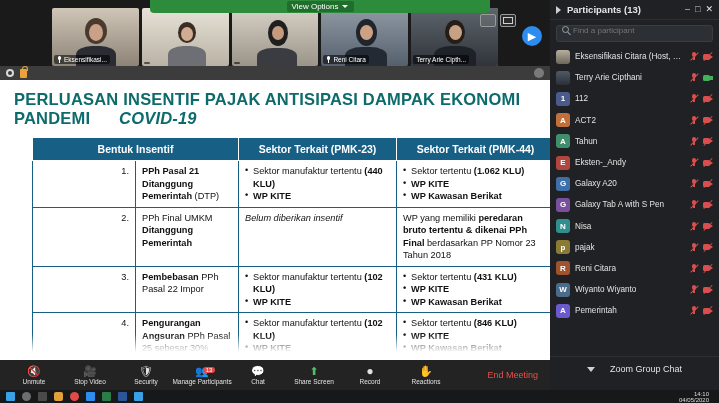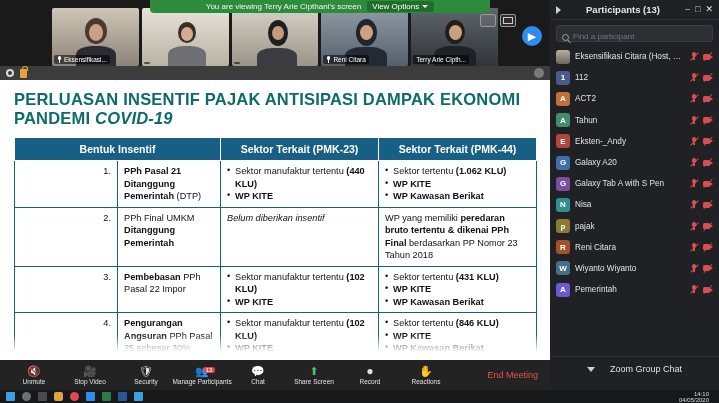--- a/index.html
+++ b/index.html
@@ -78,23 +78,23 @@
   .slide-right-icon { margin-left:auto; width:10px; height:10px; border-radius:50%; background:#7a7a7a; }
 
   .slide {
     position: absolute; top: 80px; left: 0; width: 550px; height: 280px;
     background: #ffffff; padding: 10px 16px 0 14px; overflow: hidden;
   }
   .slide h1 {
     color: #0d6b6b; font-size: 16.5px; line-height: 19px; font-weight: bold;
     letter-spacing: .2px;
   }
-  .slide h1 .ital { font-style: italic; }
-
-  table.tbl { width: 522px; border-collapse: collapse; margin-top: 9px; table-layout: fixed; }
+  .slide h1 .ital { font-style: italic; margin-left: 24px; }
+
+  table.tbl { width: 522px; border-collapse: collapse; margin-top: 9px; table-layout: fixed; margin-left: 18px; }
   table.tbl th {
     background: #185f86; color: #fff; font-size: 10.5px; font-weight: bold;
     border: 1px solid #ffffff; padding: 5px 4px; text-align: center;
   }
   table.tbl td {
     border: 1px solid #185f86; font-size: 9.2px; color: #111; padding: 4px 6px;
     vertical-align: top; line-height: 12.5px;
   }
   td.num { width: 16px; text-align: right; padding-right: 2px; border-right: none; }
   td.desc { border-left: none; }
@@ -108,29 +108,29 @@
   .panel {
     position: absolute; top: 0; right: 0; width: 169px; height: 403px;
     background: #1f2124; color: #e6e6e6;
   }
   .panel-head {
     height: 20px; display: flex; align-items: center; padding: 0 6px; gap: 6px;
     border-bottom: 1px solid #2c2f33; font-size: 9px;
   }
   .chev { width: 0; height: 0; border-top: 4px solid transparent; border-bottom: 4px solid transparent; border-left: 5px solid #cfcfcf; }
   .chev.dn { border: none; border-left: 4px solid transparent; border-right: 4px solid transparent; border-top: 5px solid #cfcfcf; }
-  .panel-title { flex: 1; text-align: center; font-weight: bold; font-size: 9.5px; }
+  .panel-title { flex: 1; font-weight: bold; font-size: 9.5px; }
   .win-btns { display: flex; gap: 5px; align-items: center; }
   .wb { font-size: 9px; color: #cfcfcf; line-height: 9px; }
   .wb.close { color: #e8e8e8; }
 
   .search-wrap { padding: 5px 6px 4px 6px; }
   .search {
     height: 17px; background: #2c2f33; border: 1px solid #3a3e44; border-radius: 3px;
-    display: flex; align-items: flex-end; gap: 4px; padding: 0 5px;
+    display: flex; align-items: flex-start; gap: 4px; padding: 0 5px;
   }
   .search input {
     background: transparent; border: none; outline: none; color: #cfcfcf; font-size: 8px;
     font-family: "Liberation Sans", sans-serif; width: 100%;
   }
   .mag { width: 7px; height: 7px; border: 1.2px solid #9aa0a6; border-radius: 50%; position: relative; flex: none; }
   .mag::after { content: ""; position: absolute; right: -3px; bottom: -2px; width: 4px; height: 1.2px; background: #9aa0a6; transform: rotate(45deg); }
 
   .plist { height: 274px; overflow: hidden; }
   .prow { height: 21.2px; display: flex; align-items: center; padding: 0 6px 0 6px; gap: 5px; }
@@ -377,21 +377,20 @@
               
             </td>
           </tr>
         </tbody>
       </table>
       <div class="slide-fade"></div>
     </div>
   </div>
 
   <div class="share-banner">
-    <span class="txt">You are viewing Terry Arie Cipthani's screen</span>
     <span class="viewopt">
       <span>View Options</span>
       <span class="caret-dn"></span>
     </span>
   </div>
 
   <div class="toolbar">
     <div class="tool">
       <span class="gl red">🔇</span>
       <span class="lbl">Unmute</span>
@@ -453,20 +452,35 @@
         <span class="picons">
           <span class="ic-mic">
               <i class="cap"></i>
               <i class="stem"></i>
               <i class="slash"></i>
             </span>
           <span class="ic-cam">
               <i class="bodyc"></i>
               <i class="lensc"></i>
               <i class="slash"></i>
+            </span>
+        </span>
+      </div>
+      <div class="prow">
+        <span class="avatar photo" style="background:linear-gradient(#505a66,#2a3038)"></span>
+        <span class="pname">Terry Arie Cipthani</span>
+        <span class="picons">
+          <span class="ic-mic">
+              <i class="cap"></i>
+              <i class="stem"></i>
+              <i class="slash"></i>
+            </span>
+          <span class="ic-cam on">
+              <i class="bodyc"></i>
+              <i class="lensc"></i>
             </span>
         </span>
       </div>
       <div class="prow">
         <span class="avatar" style="background:#4b5a8c">1</span>
         <span class="pname">112</span>
         <span class="picons">
           <span class="ic-mic">
               <i class="cap"></i>
               <i class="stem"></i>

